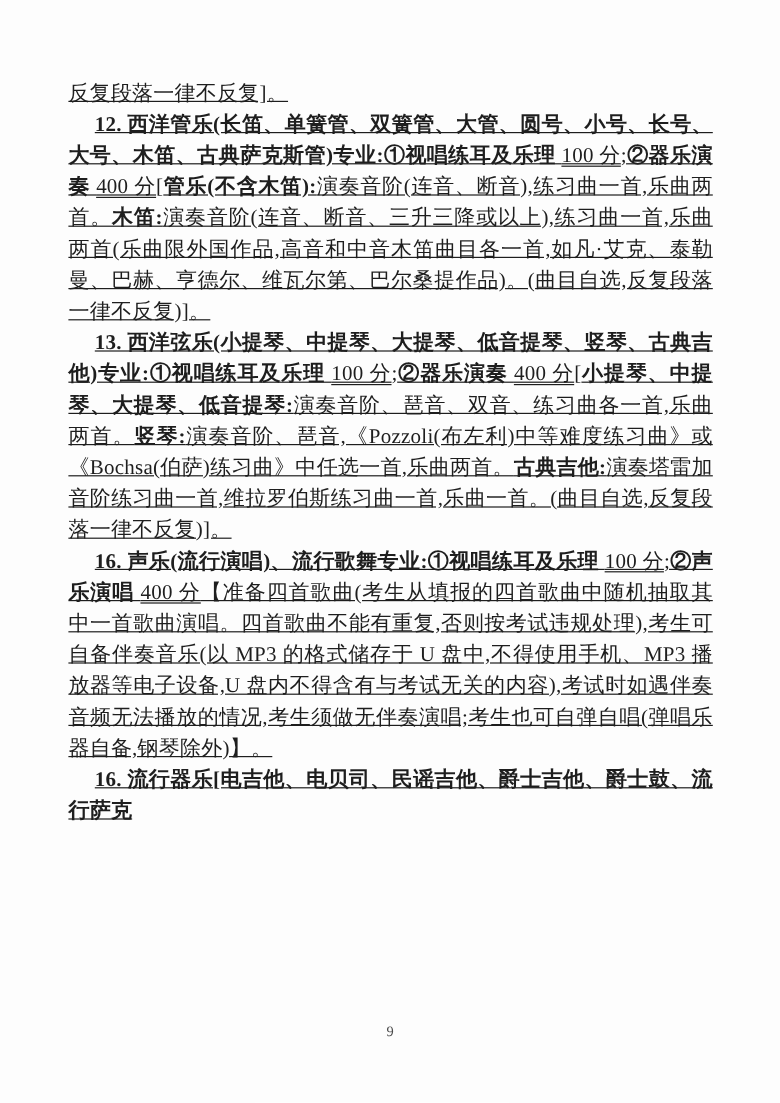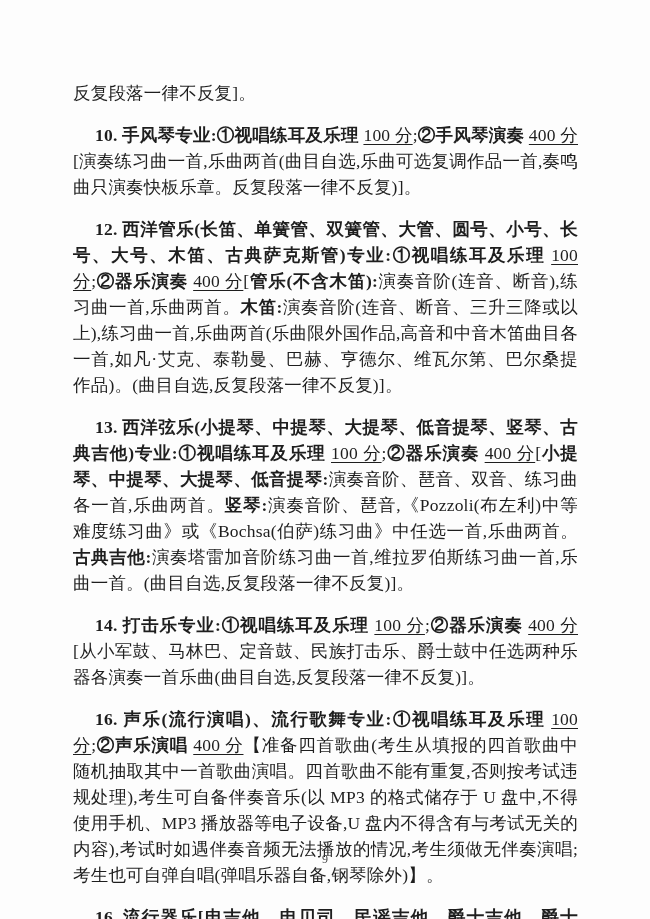--- a/index.html
+++ b/index.html
@@ -20,23 +20,24 @@
     position: absolute;
     left: 57px;
     top: 64px;
     width: 537px;
     font-size: 17.5px;
     line-height: 26px;
     text-align: justify;
     letter-spacing: 0.2px;
   }
   .doc p {
-    margin: 16px;
+    margin: 0;
     padding: 0;
     text-indent: 22px;
+    text-decoration: underline;
   }
   .doc p.noindent {
     text-indent: 0;
   }
   .b {
     font-weight: 700;
   }
   .u {
     text-decoration: underline;
     text-decoration-thickness: 1px;
@@ -52,21 +53,19 @@
     color: #4a4a4a;
     line-height: 14px;
   }
 </style>
 </head>
 <body>
 
 <div class="page">
   <div class="doc">
       <p class="noindent"><span>反复段落一律不反复]。</span></p>
-      <p><span class="b">10. 手风琴专业:①视唱练耳及乐理 </span><span class="u">100 分</span><span>;</span><span class="b">②手风琴演奏 </span><span class="u">400 分</span><span>[演奏练习曲一首,乐曲两首(曲目自选,乐曲可选复调作品一首,奏鸣曲只演奏快板乐章。反复段落一律不反复)]。</span></p>
       <p><span class="b">12. 西洋管乐(长笛、单簧管、双簧管、大管、圆号、小号、长号、大号、木笛、古典萨克斯管)专业:①视唱练耳及乐理 </span><span class="u">100 分</span><span>;</span><span class="b">②器乐演奏 </span><span class="u">400 分</span><span>[</span><span class="b">管乐(不含木笛):</span><span>演奏音阶(连音、断音),练习曲一首,乐曲两首。</span><span class="b">木笛:</span><span>演奏音阶(连音、断音、三升三降或以上),练习曲一首,乐曲两首(乐曲限外国作品,高音和中音木笛曲目各一首,如凡·艾克、泰勒曼、巴赫、亨德尔、维瓦尔第、巴尔桑提作品)。(曲目自选,反复段落一律不反复)]。</span></p>
       <p><span class="b">13. 西洋弦乐(小提琴、中提琴、大提琴、低音提琴、竖琴、古典吉他)专业:①视唱练耳及乐理 </span><span class="u">100 分</span><span>;</span><span class="b">②器乐演奏 </span><span class="u">400 分</span><span>[</span><span class="b">小提琴、中提琴、大提琴、低音提琴:</span><span>演奏音阶、琶音、双音、练习曲各一首,乐曲两首。</span><span class="b">竖琴:</span><span>演奏音阶、琶音,《Pozzoli(布左利)中等难度练习曲》或《Bochsa(伯萨)练习曲》中任选一首,乐曲两首。</span><span class="b">古典吉他:</span><span>演奏塔雷加音阶练习曲一首,维拉罗伯斯练习曲一首,乐曲一首。(曲目自选,反复段落一律不反复)]。</span></p>
-      <p><span class="b">14. 打击乐专业:①视唱练耳及乐理 </span><span class="u">100 分</span><span>;</span><span class="b">②器乐演奏 </span><span class="u">400 分</span><span>[从小军鼓、马林巴、定音鼓、民族打击乐、爵士鼓中任选两种乐器各演奏一首乐曲(曲目自选,反复段落一律不反复)]。</span></p>
       <p><span class="b">16. 声乐(流行演唱)、流行歌舞专业:①视唱练耳及乐理 </span><span class="u">100 分</span><span>;</span><span class="b">②声乐演唱 </span><span class="u">400 分</span><span>【准备四首歌曲(考生从填报的四首歌曲中随机抽取其中一首歌曲演唱。四首歌曲不能有重复,否则按考试违规处理),考生可自备伴奏音乐(以 MP3 的格式储存于 U 盘中,不得使用手机、MP3 播放器等电子设备,U 盘内不得含有与考试无关的内容),考试时如遇伴奏音频无法播放的情况,考生须做无伴奏演唱;考生也可自弹自唱(弹唱乐器自备,钢琴除外)】。</span></p>
       <p><span class="b">16. 流行器乐[电吉他、电贝司、民谣吉他、爵士吉他、爵士鼓、流行萨克</span></p>
     </div>
   <div class="footer">9</div>
 </div>
 
 </body></html>

